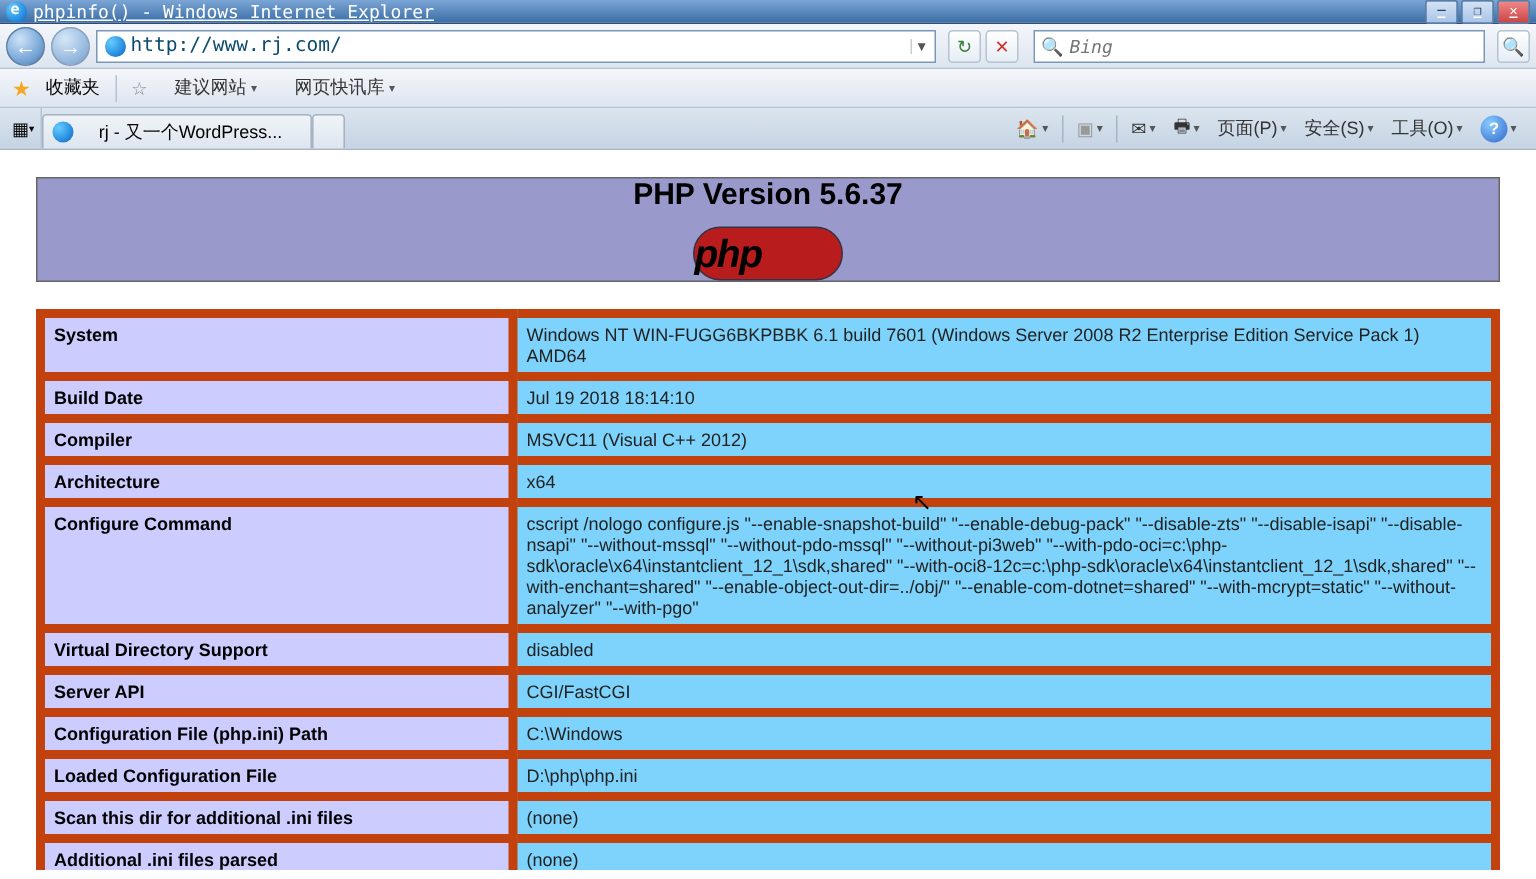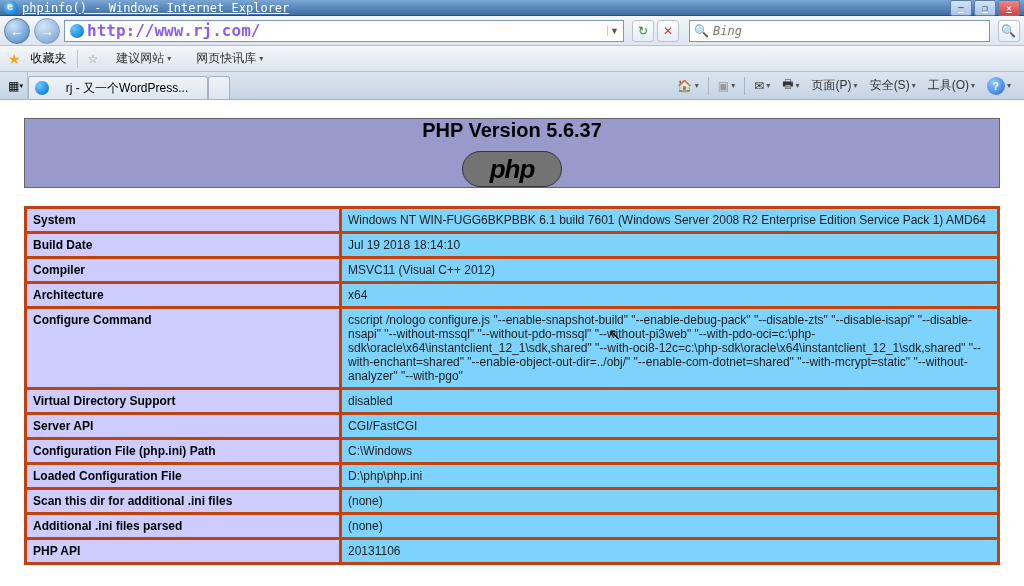--- a/index.html
+++ b/index.html
@@ -83,23 +83,22 @@
 .addr-wrap .ie-icon-sm {
   width: 14px; height: 14px;
   background: radial-gradient(circle at 30% 30%, #6cf, #06c);
   border-radius: 50%;
   margin: 0 3px;
 }
 .addr-wrap input {
   border: none; outline: none;
   flex: 1;
   font-family: monospace;
-  font-size: 16px;
-  color: #8b5cf6;
-  font-weight: bold;
+  font-size: 13px;
+  color: #0c4a6e;
 }
 .addr-dd { width: 14px; text-align: center; color: #555; font-size: 9px; border-left: 1px solid #ccc; }
 .nav-icons { display: flex; gap: 3px; margin-left: 4px; }
 .nav-ico {
   width: 22px; height: 22px;
   border: 1px solid #b5c3d3;
   background: linear-gradient(#fff, #e5edf5);
   border-radius: 3px;
   display: flex; align-items: center; justify-content: center;
   font-size: 12px;
@@ -225,42 +224,42 @@
 }
 .php-header h1 {
   font-family: Arial, sans-serif;
   font-size: 20px;
   font-weight: bold;
   color: #000;
   flex: 1;
 }
 .php-logo {
   width: 100px; height: 36px;
-  background: #737373;
+  background: #b91c1c;
   border-radius: 28px;
-  display: flex; align-items: center; justify-content: center;
+  display: flex; align-items: center; justify-content: flex-start;
   border: 1px solid #334;
 }
 .php-logo span {
   font-family: Arial;
   font-size: 26px;
   font-weight: bold;
   font-style: italic;
   color: #000;
   letter-spacing: -1px;
 }
 
 .php-table {
   width: 100%;
   border-collapse: collapse;
   font-family: Arial, sans-serif;
   font-size: 12px;
 }
 .php-table td {
-  border: 3px solid #c2410c;
+  border: 6px solid #c2410c;
   padding: 4px 6px;
   vertical-align: top;
 }
 .php-table td.key {
   background: #ccccff;
   font-weight: bold;
   width: 315px;
   color: #000;
 }
 .php-table td.val {

